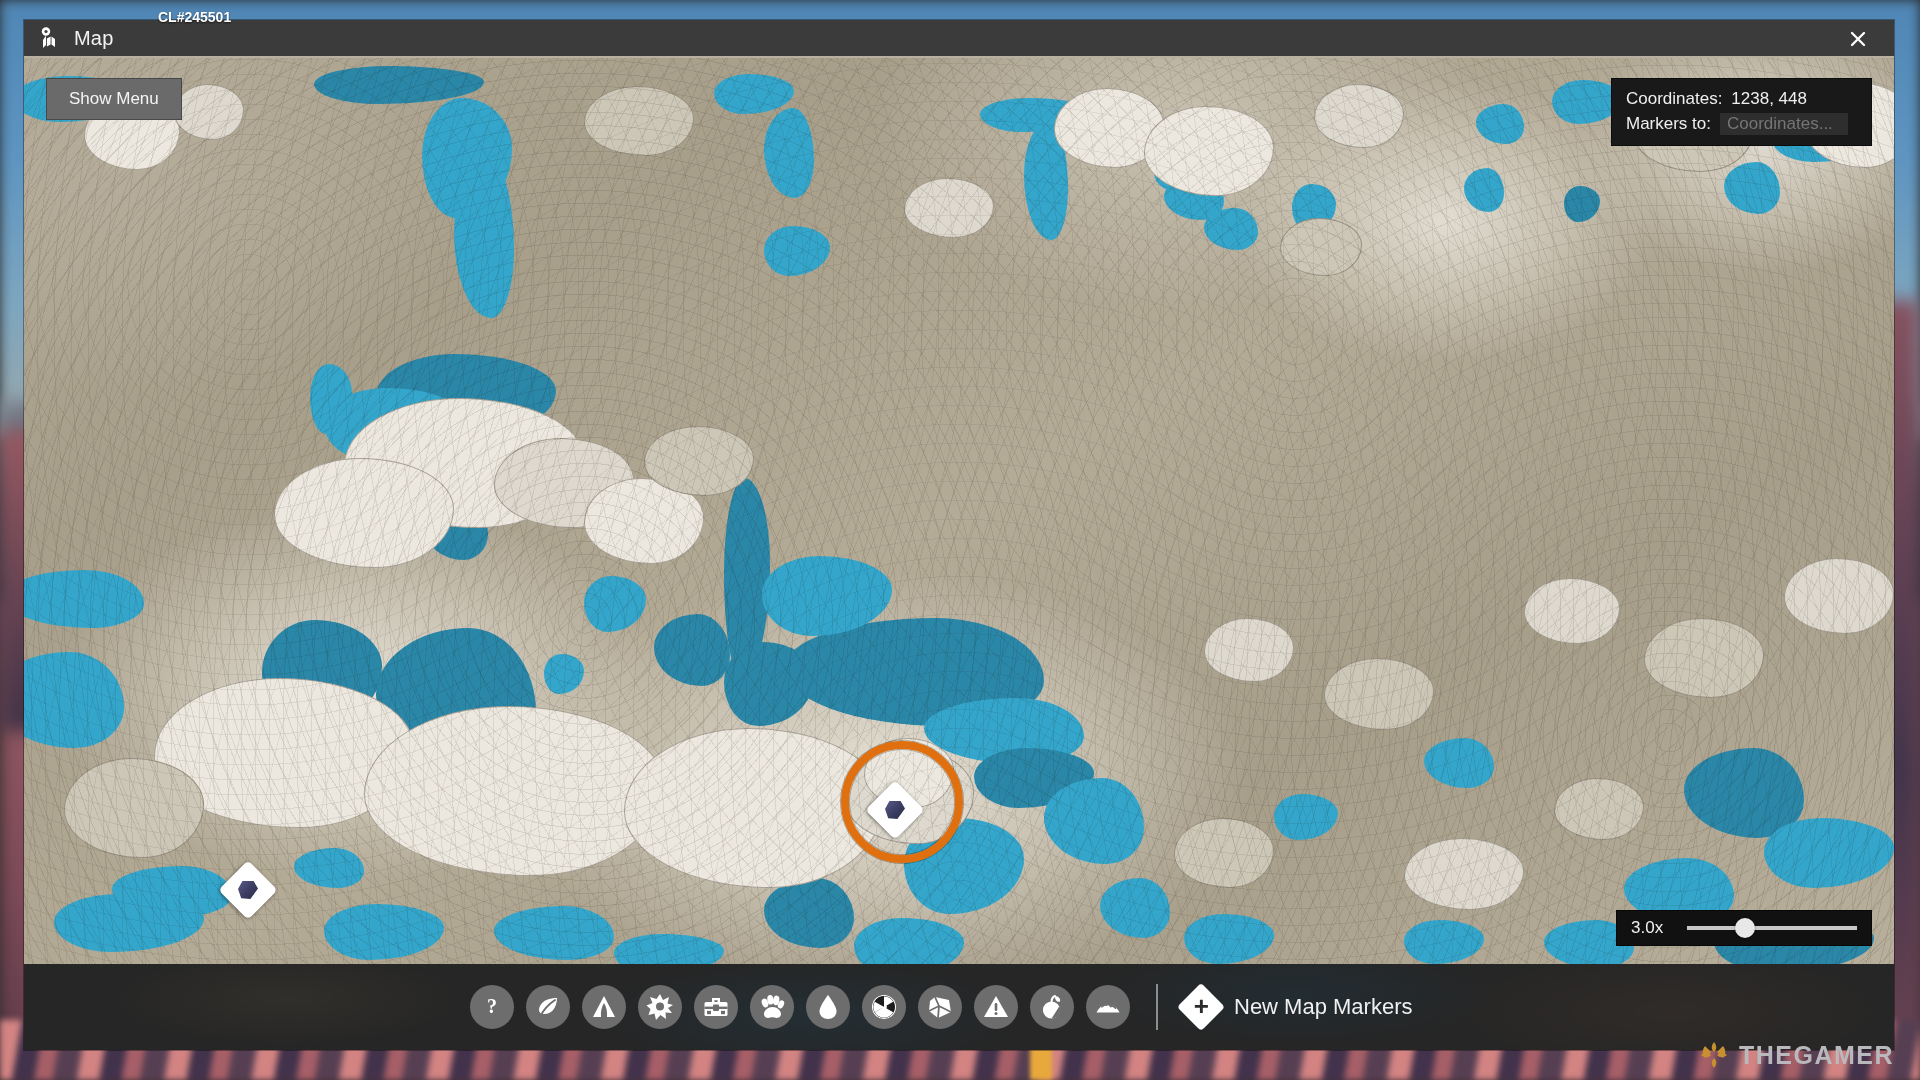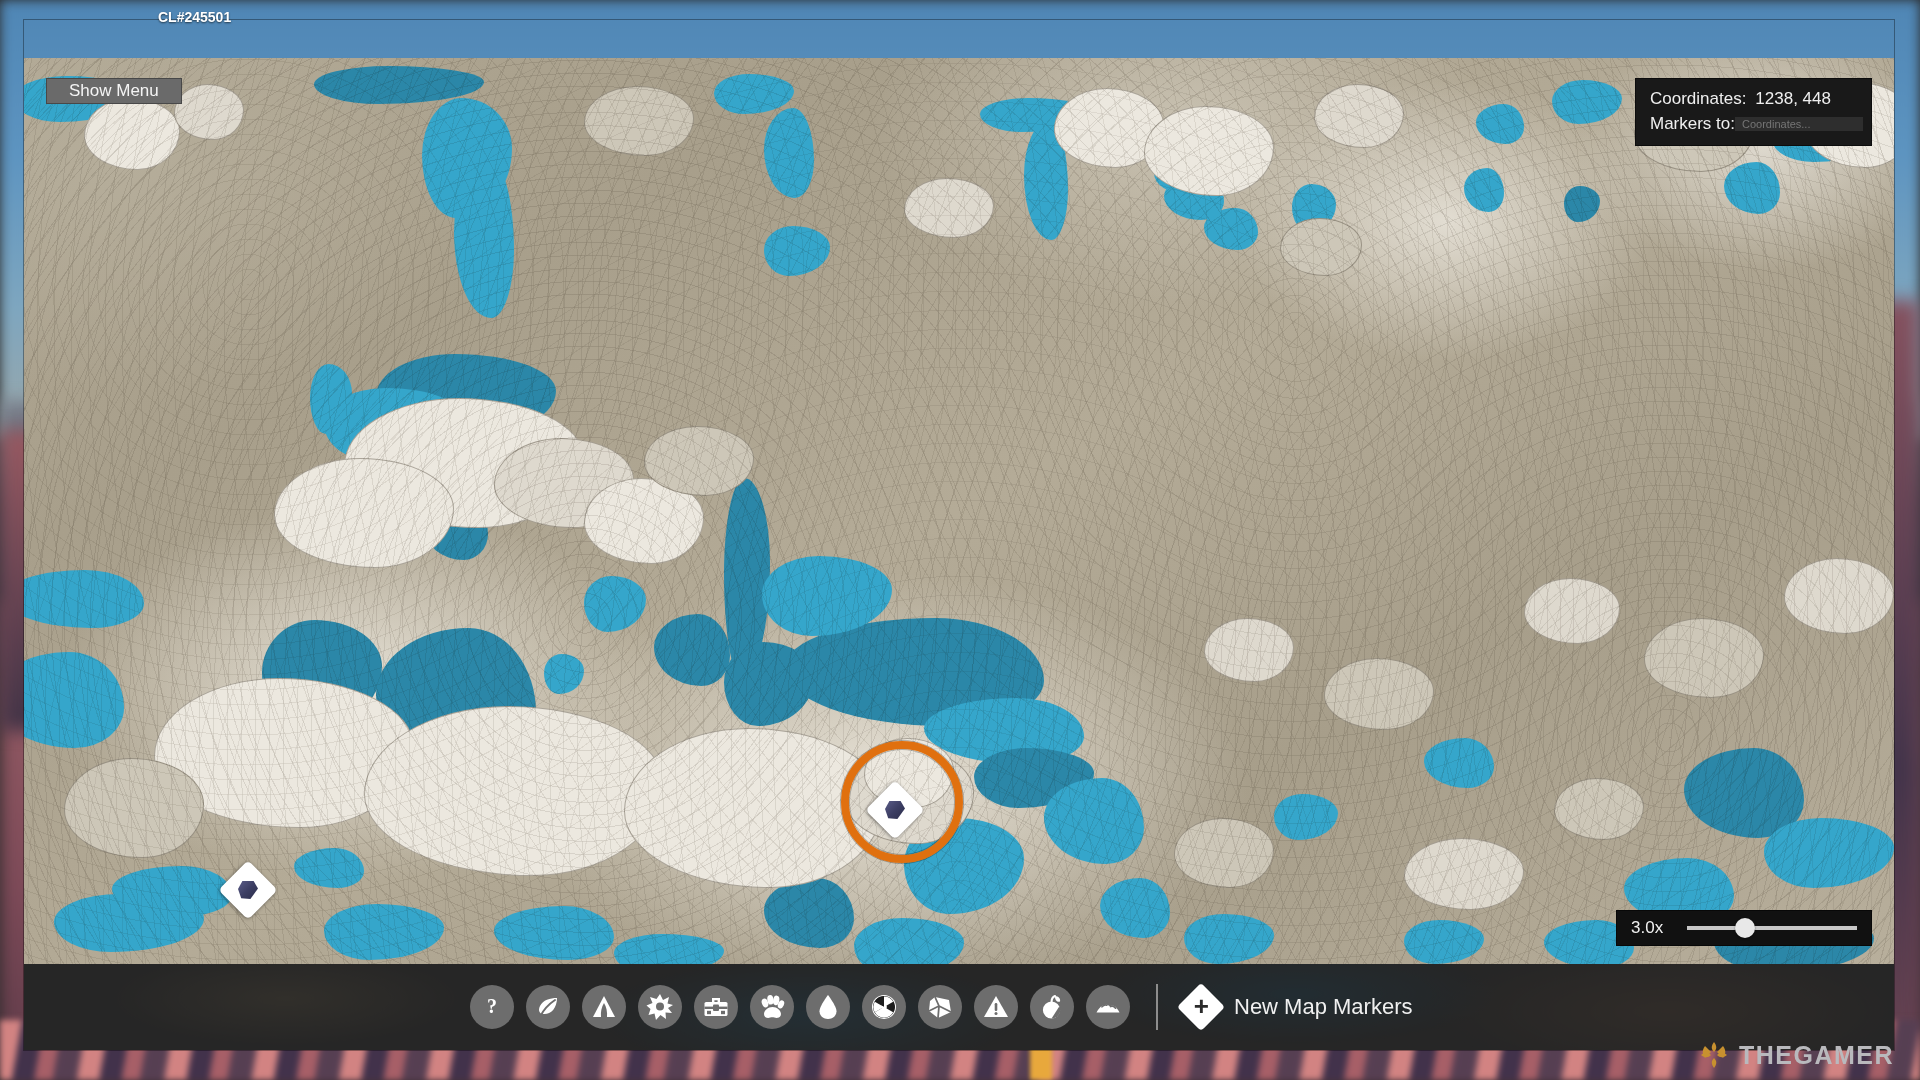--- a/index.html
+++ b/index.html
@@ -140,38 +140,38 @@
     position:absolute; width:122px; height:122px;
     transform:translate(-50%,-50%);
     border:8px solid #e0700f; border-radius:50%;
     box-shadow:0 0 0 1px rgba(0,0,0,.28), inset 0 0 0 1px rgba(0,0,0,.25);
     pointer-events:none;
   }
 
   
   #show-menu-btn {
     position:absolute; left:22px; top:20px;
-    padding:2px 22px; background:#6a6a6a;
+    padding:10px 22px; background:#6a6a6a;
     border:1px solid rgba(30,30,30,.45);
     color:#f4f4f4; font-size:17px; cursor:pointer;
   }
 
   
   #coords-panel {
     position:absolute; right:22px; top:20px;
-    background:#191919; padding:8px 8px 9px 14px;
+    background:#191919; padding:8px 23px 9px 14px;
     color:#efefef; font-size:17px; line-height:1.45;
     border:1px solid rgba(0,0,0,.5);
   }
   #coords-panel .row { display:flex; align-items:center; white-space:nowrap; }
   #coords-panel .lbl { }
   #coords-panel .val { margin-left:9px; }
   #nav-input {
-    background:#2e2e2e; color:#8c8c8c;
-    border:none; outline:none; font-size:11px;
+    margin-left:9px; background:#2e2e2e; color:#8c8c8c;
+    border:none; outline:none; font-size:17px;
     font-family:"Liberation Sans", sans-serif;
     padding:1px 7px; width:128px;
   }
 
   
   #zoom-bar {
     position:absolute; right:22px; bottom:18px;
     background:#111111; display:flex; align-items:center;
     padding:7px 14px; gap:14px; border:1px solid rgba(0,0,0,.5);
   }
@@ -264,20 +264,37 @@
   <div class="bg-streak-a"></div>
   <div class="bg-streak-b"></div>
   <div class="bg-bottom-strip"></div>
   <div class="bg-yellow"></div>
 </div>
 
 <div id="cl-watermark">CL#245501</div>
 
 <div id="map-window">
 
+  <div id="titlebar">
+    <span class="ico">
+      <svg width="22" height="24" viewBox="0 0 22 24">
+        <circle cx="8" cy="5.5" r="4.2" fill="#fff"></circle>
+        <circle cx="8" cy="5.5" r="1.6" fill="#3b3b3b"></circle>
+        <path d="M8 9.5 L5 14 L5 22 L8 19 Z" fill="#fff"></path>
+        <path d="M8.9 12.5 L12.6 10.6 L12.6 18.4 L8.9 20.6 Z" fill="#fff"></path>
+        <path d="M13.5 10.6 L17 13 L17 21 L13.5 18.5 Z" fill="#fff"></path>
+      </svg>
+    </span>
+    <span class="title">Map</span>
+    <div id="close-btn">
+      <svg width="16" height="16" viewBox="0 0 16 16">
+        <path d="M2 2 L14 14 M14 2 L2 14" stroke="#ffffff" stroke-width="2.3" stroke-linecap="round"></path>
+      </svg>
+    </div>
+  </div>
 
   <div id="map-viewport">
     <div id="terrain-base"></div>
 
     <div id="water">
       <div class="w r" style="left:-10px;  top:18px;   width:120px; height:46px;"></div>
       <div class="w deep r" style="left:290px;  top:8px;    width:170px; height:38px;"></div>
       <div class="w r" style="left:398px;  top:40px;   width:90px;  height:120px;"></div>
       <div class="w s" style="left:430px;  top:100px;  width:60px;  height:160px;"></div>
       <div class="w deep r" style="left:352px;  top:296px;  width:180px; height:88px;"></div>

